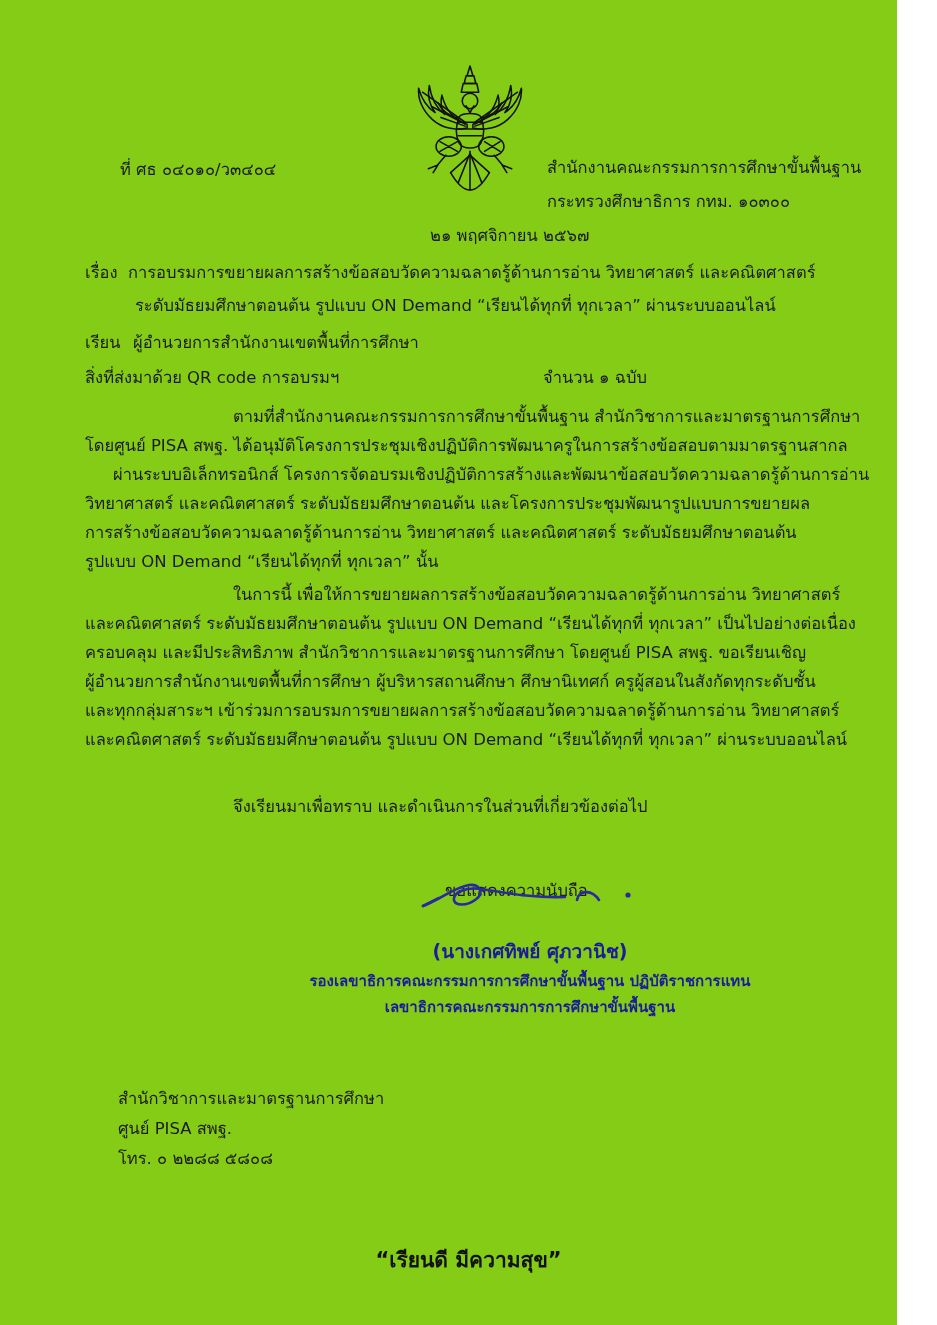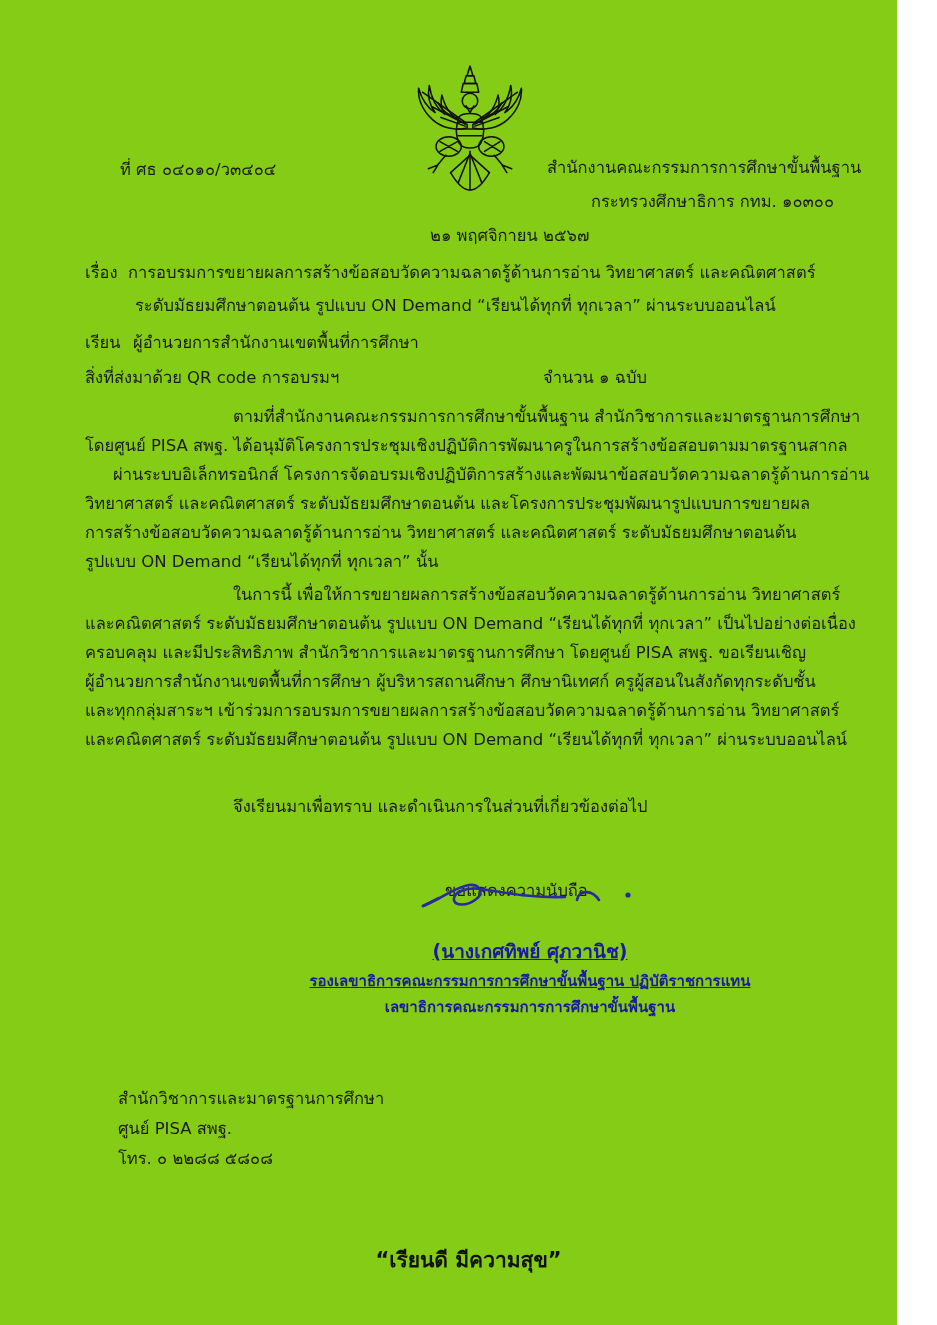--- a/index.html
+++ b/index.html
@@ -8,21 +8,21 @@
     width:897px;height:1325px;
     background:#84cc16;
     overflow:hidden;
     font-family:"DejaVu Sans","Liberation Sans",sans-serif;
     color:#1b1b1b;
   }
   .t{position:absolute;white-space:nowrap;font-size:16.5px;line-height:1.25;color:#1b1b1b;}
   .small{font-size:15px;}
   .name-line{font-size:19px;font-weight:700;}
   .stamp{font-weight:700;color:#1a1a9c;}
-  .sig-blue{color:#1a1a9c;text-decoration:underline;}
+  .sig-blue{color:#1a1a9c;}
   .tagline{font-weight:700;font-size:21px;color:#111;}
   .centered-block{position:absolute;text-align:center;}
   svg{display:block;}
 </style>
 </head>
 <body>
 
 <div class="page">
 
   <div style="position:absolute;left:407px;top:60px;width:126px;height:140px;">
@@ -68,21 +68,21 @@
         <path d="M65 92 L65 132"></path>
         <path d="M65 94 L53 124 M65 94 L77 124"></path>
         <path d="M65 96 L45 114 M65 96 L85 114"></path>
         <path d="M45 114 C52 126 59 132 65 132 C71 132 78 126 85 114"></path>
       </g>
     </svg>
   </div>
 
   <div class="t" style="left:120px;top:160px;">ที่ ศธ ๐๔๐๑๐/ว๓๔๐๔</div>
   <div class="t" style="left:547px;top:158px;">สำนักงานคณะกรรมการการศึกษาขั้นพื้นฐาน</div>
-  <div class="t" style="left:547px;top:192px;margin-left:44px;">กระทรวงศึกษาธิการ กทม. ๑๐๓๐๐</div>
+  <div class="t" style="left:547px;top:192px;">กระทรวงศึกษาธิการ กทม. ๑๐๓๐๐</div>
   <div class="t" style="left:430px;top:226px;">๒๑  พฤศจิกายน  ๒๕๖๗</div>
 
   <div class="t" style="left:85px;top:263px;">เรื่อง</div>
   <div class="t" style="left:128px;top:263px;">การอบรมการขยายผลการสร้างข้อสอบวัดความฉลาดรู้ด้านการอ่าน วิทยาศาสตร์ และคณิตศาสตร์</div>
   <div class="t" style="left:135px;top:296px;">ระดับมัธยมศึกษาตอนต้น รูปแบบ ON Demand “เรียนได้ทุกที่ ทุกเวลา” ผ่านระบบออนไลน์</div>
 
   <div class="t" style="left:85px;top:333px;">เรียน</div>
   <div class="t" style="left:133px;top:333px;">ผู้อำนวยการสำนักงานเขตพื้นที่การศึกษา</div>
 
   <div class="t" style="left:85px;top:368px;">สิ่งที่ส่งมาด้วย</div>
@@ -112,21 +112,21 @@
         <path d="M8 31 L24 23"></path>
         <path d="M8 31 C22 26 40 12 54 10 C66 9 69 19 60 25 C52 31 40 31 39 25 C38 17 51 12 66 14 C92 18 116 23 150 22"></path>
         <path d="M184 25 C176 13 163 16 162 25"></path>
       </g>
       <circle cx="213" cy="20" r="2.6" fill="#2a2aa0"></circle>
     </svg>
   </div>
 
   <div class="centered-block" style="left:280px;top:936px;width:500px;">
     <div class="name-line sig-blue">(นางเกศทิพย์  ศุภวานิช)</div>
-    <div class="small stamp" style="margin-top:3px;text-decoration:underline;">รองเลขาธิการคณะกรรมการการศึกษาขั้นพื้นฐาน ปฏิบัติราชการแทน</div>
+    <div class="small stamp" style="margin-top:3px;">รองเลขาธิการคณะกรรมการการศึกษาขั้นพื้นฐาน ปฏิบัติราชการแทน</div>
     <div class="small stamp" style="margin-top:2px;">เลขาธิการคณะกรรมการการศึกษาขั้นพื้นฐาน</div>
   </div>
 
   <div class="t" style="left:118px;top:1089px;">สำนักวิชาการและมาตรฐานการศึกษา</div>
   <div class="t" style="left:118px;top:1119px;">ศูนย์ PISA สพฐ.</div>
   <div class="t" style="left:118px;top:1149px;">โทร. ๐ ๒๒๘๘ ๕๘๐๘</div>
 
   <div class="centered-block tagline" style="left:0;top:1243px;width:937px;">“เรียนดี มีความสุข”</div>
 
 </div>

